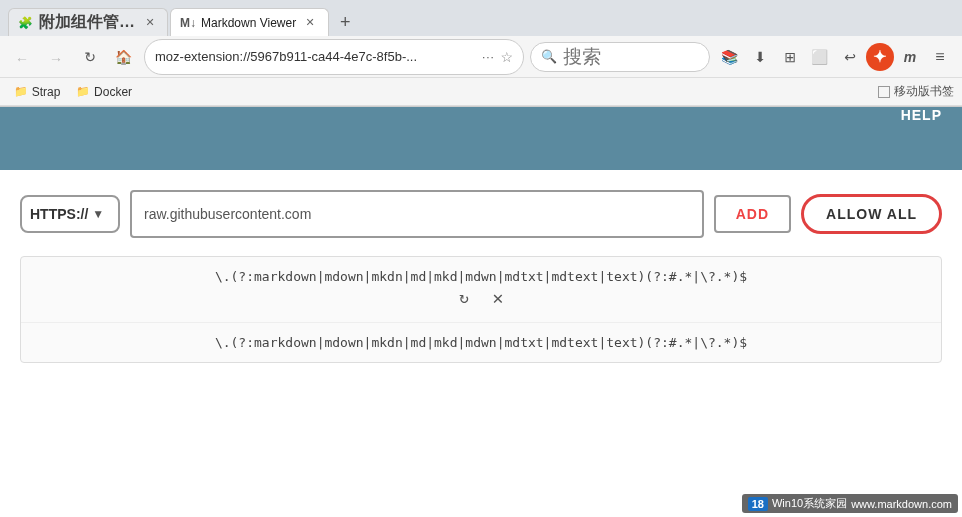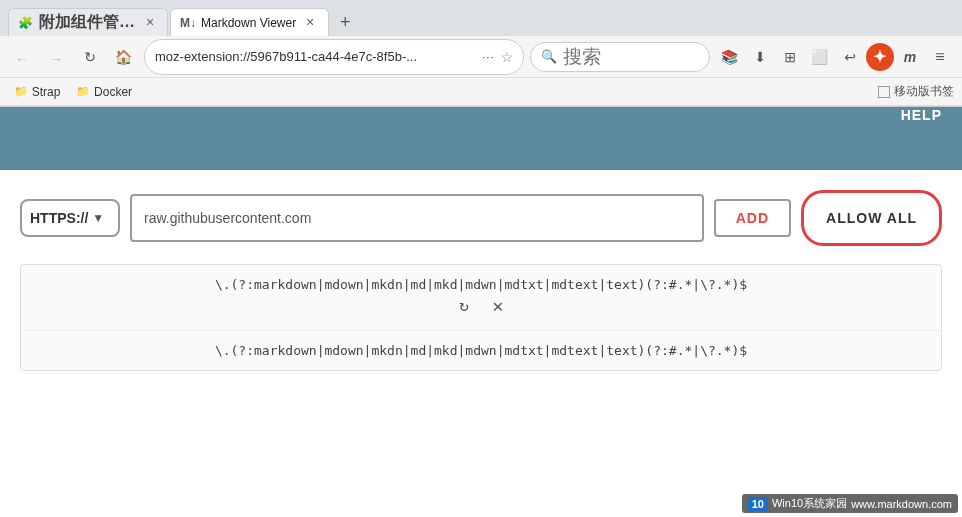--- a/index.html
+++ b/index.html
@@ -286,21 +286,21 @@
       border: 2px solid #999;
       border-radius: 4px;
       font-size: 14px;
       font-weight: bold;
       color: #ef4444;
       cursor: pointer;
       letter-spacing: 1px;
     }
 
     .allow-all-btn {
-      height: 56px;
+      height: 40px;
       padding: 0 22px;
       background: #fff;
       border: 3px solid #e04040;
       border-radius: 22px;
       font-size: 14px;
       font-weight: bold;
       color: #333;
       cursor: pointer;
       letter-spacing: 1px;
     }
@@ -488,17 +488,17 @@
       <div class="rule-row">
         <span class="rule-text">\.(?:markdown|mdown|mkdn|md|mkd|mdwn|mdtxt|mdtext|text)(?:#.*|\?.*)$</span>
       </div>
 
     </div>
   </div>
 </div>
 
 <div class="watermark">
   <span class="watermark-logo">
-    <span>10</span>
+    <span>18</span>
   </span>
   <span>Win10系统家园</span>
   <span>www.markdown.com</span>
 </div>
 
 </body></html>

